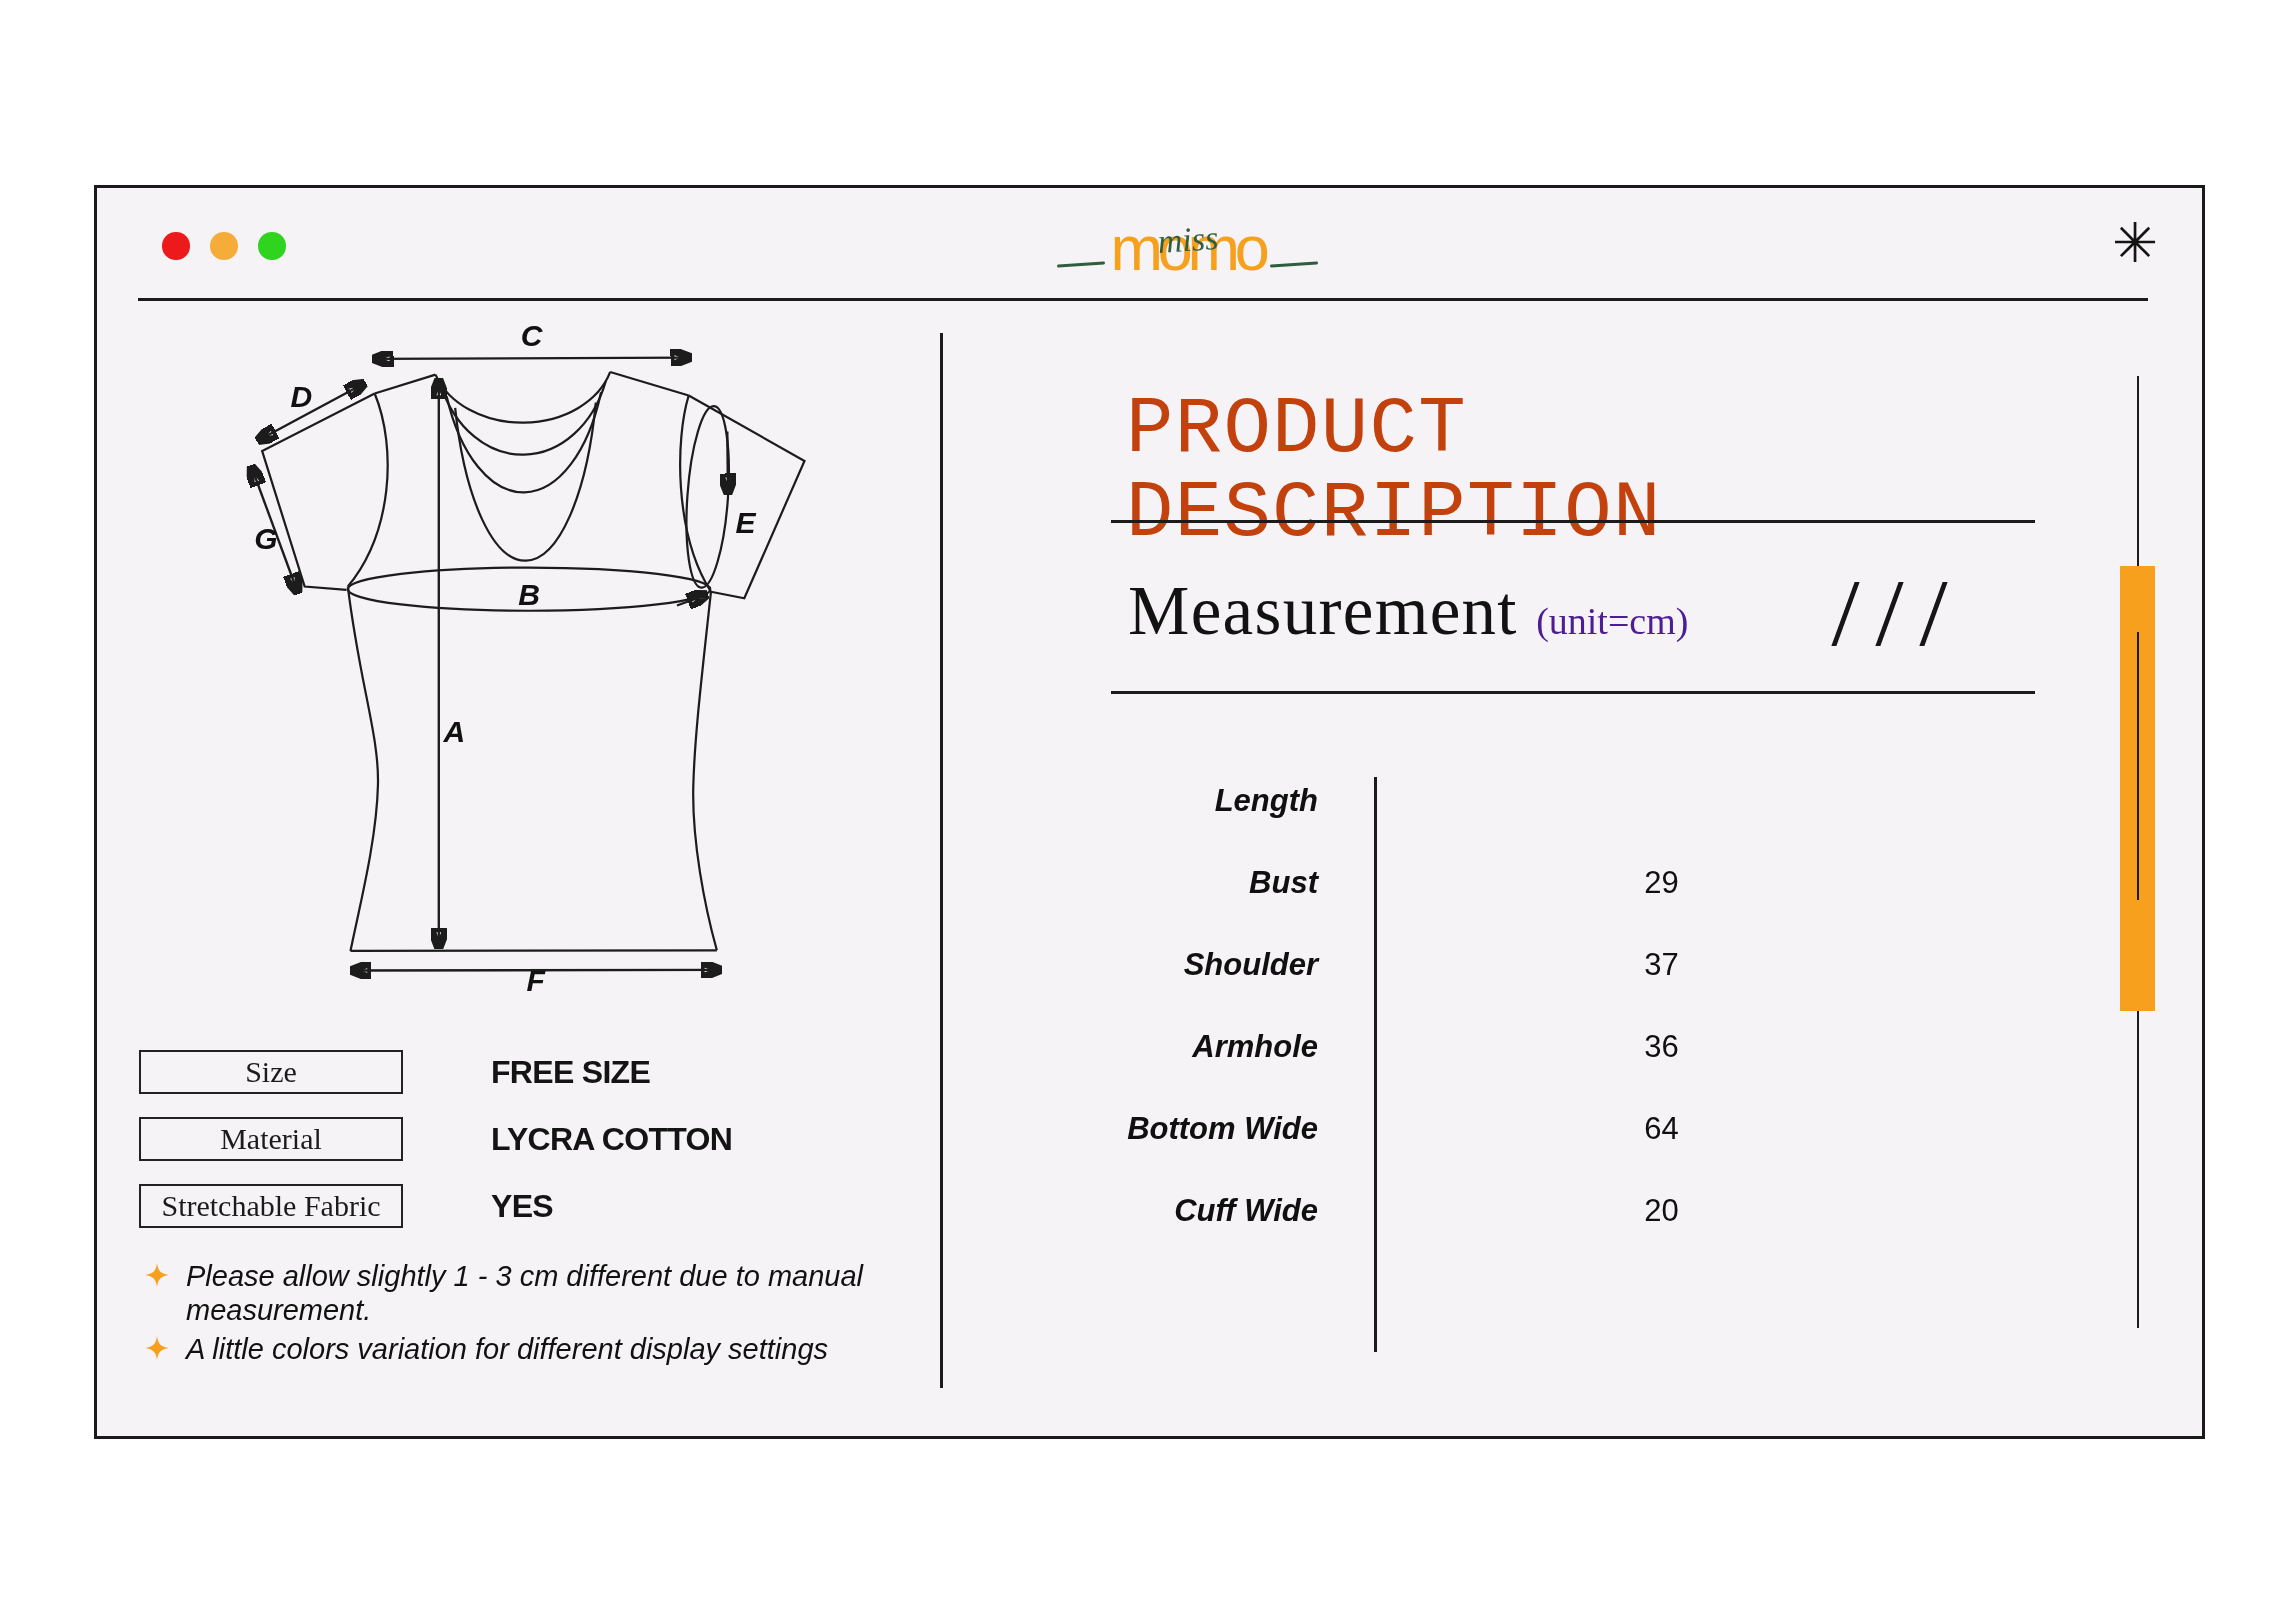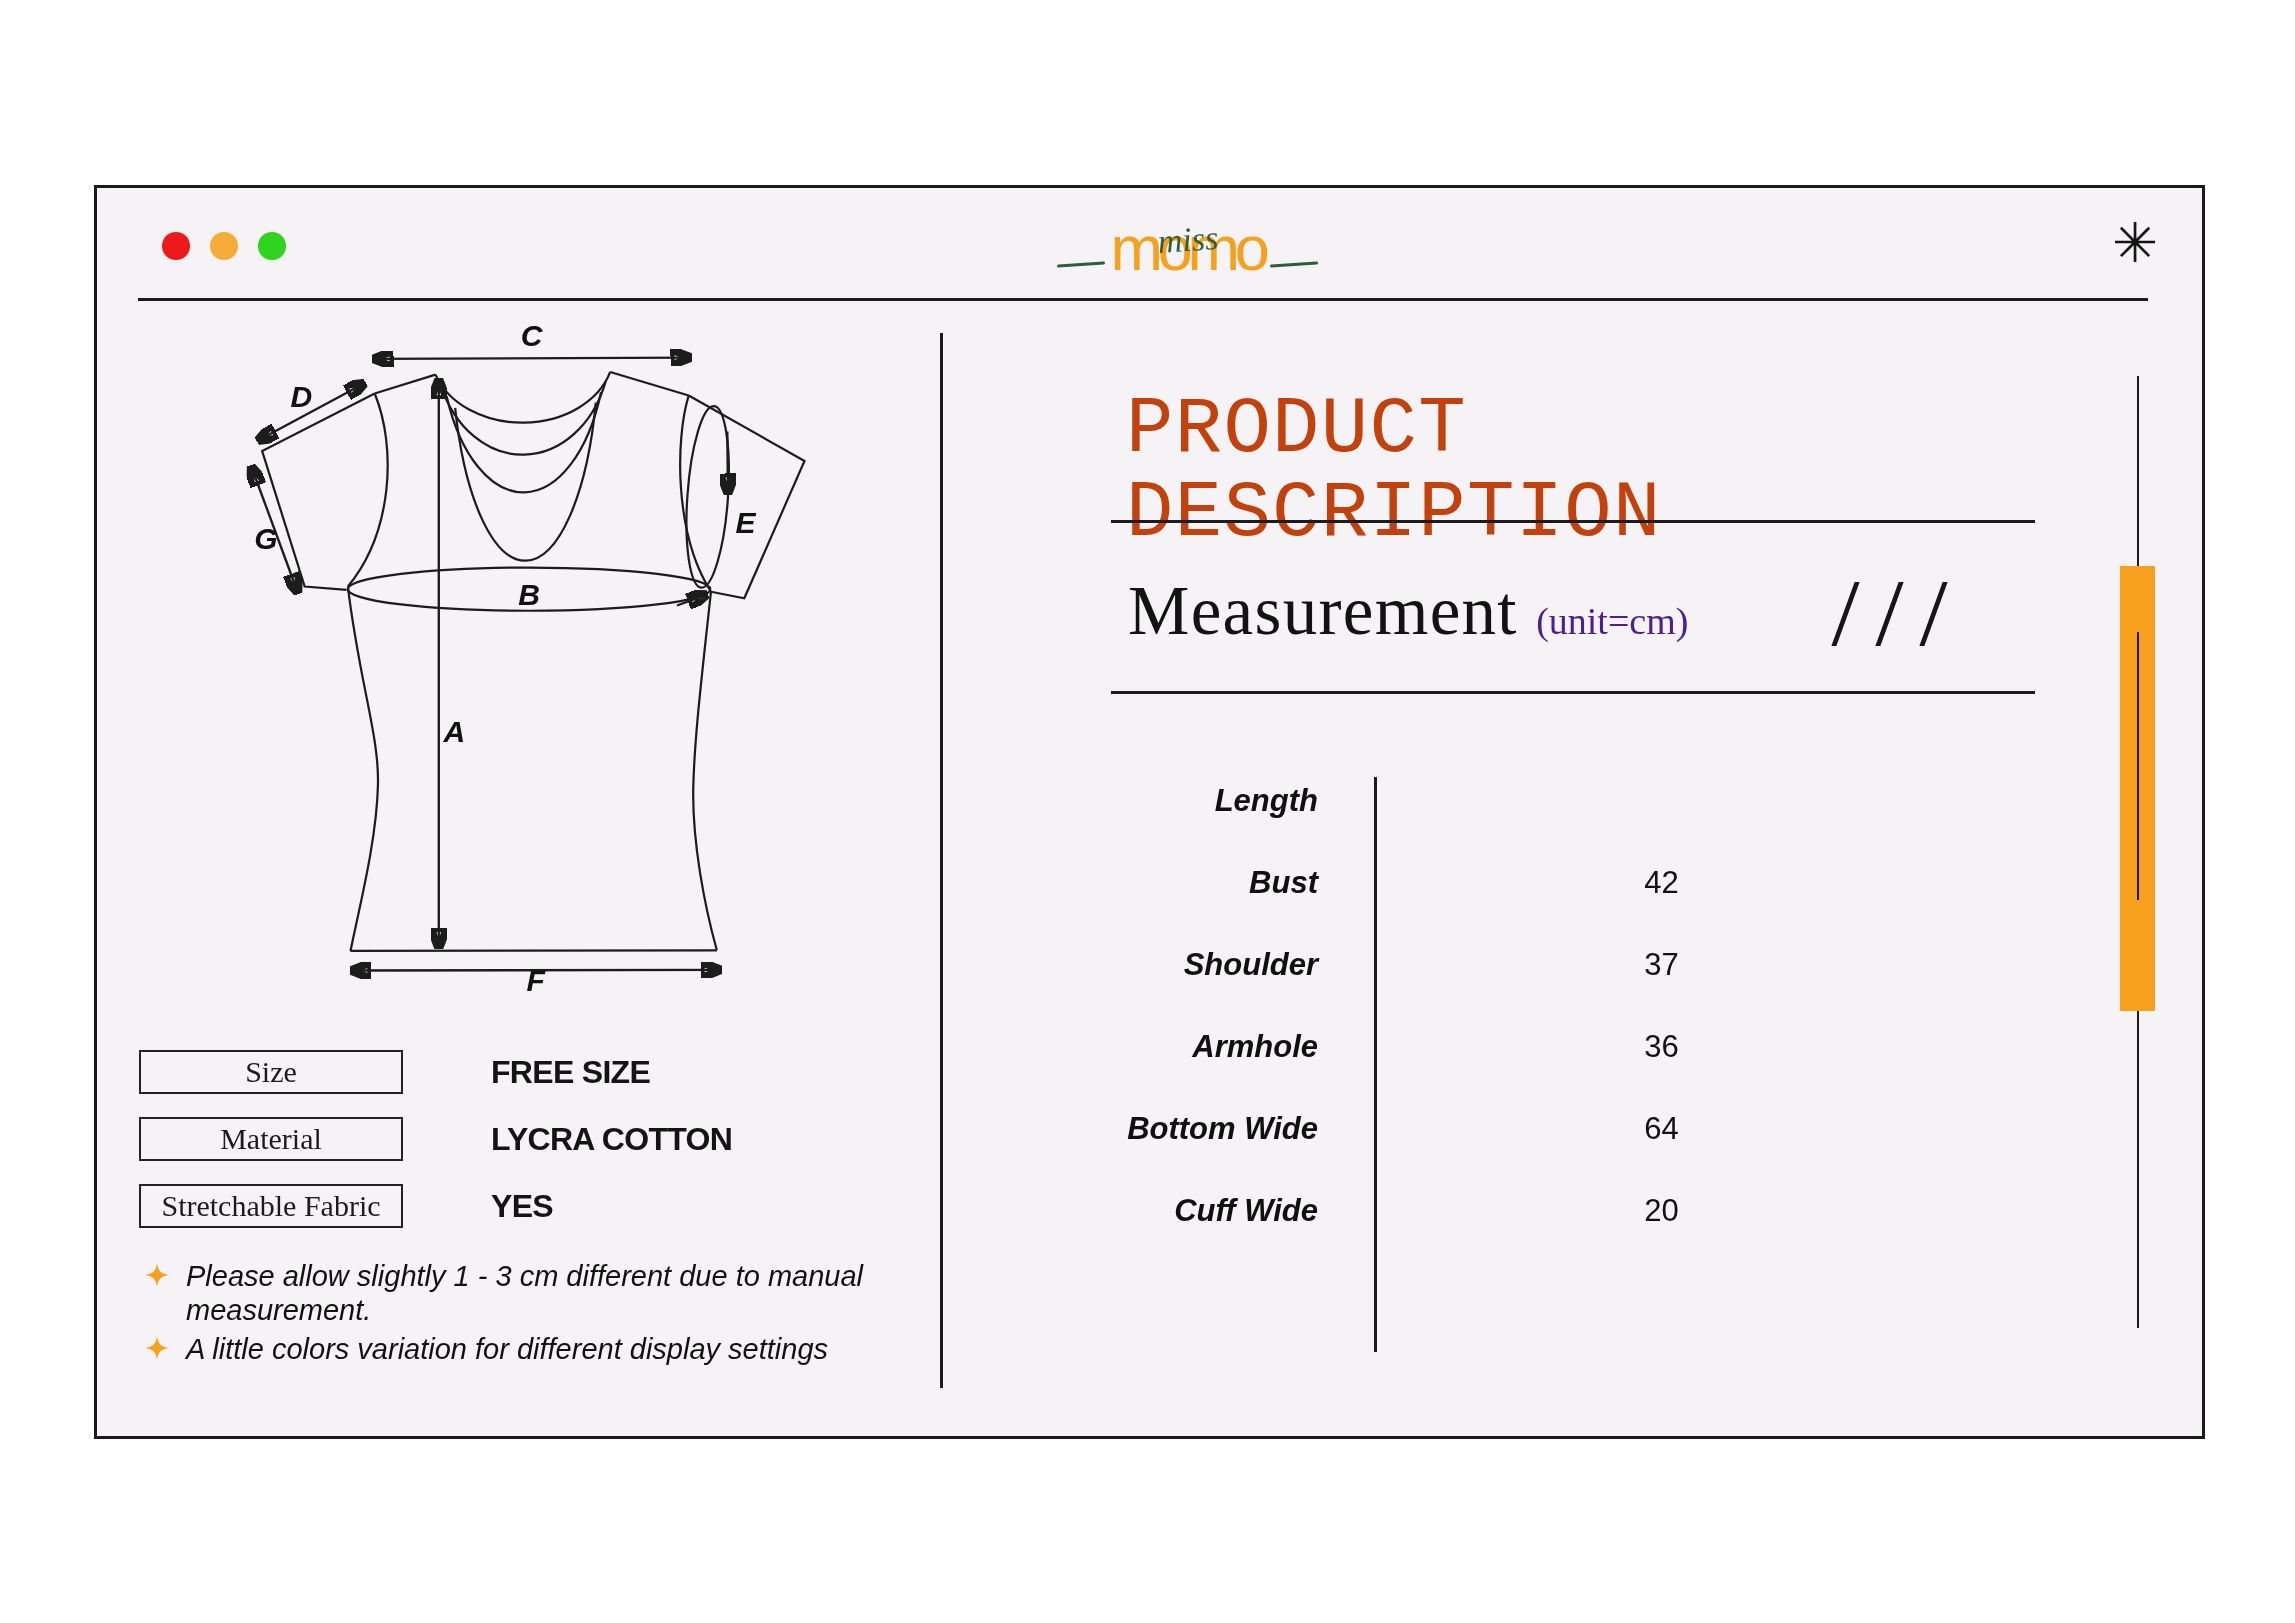--- a/index.html
+++ b/index.html
@@ -215,21 +215,21 @@
       <div class="slash s3"></div>
   </div>
   <div class="rule r2"></div>
 
   <div class="mtable">
     <div class="mrow">
       <div class="mlabel">Length</div>
     </div>
     <div class="mrow">
       <div class="mlabel">Bust</div>
-      <div class="mvalue">42</div>
+      <div class="mvalue">29</div>
     </div>
     <div class="mrow">
       <div class="mlabel">Shoulder</div>
       <div class="mvalue">37</div>
     </div>
     <div class="mrow">
       <div class="mlabel">Armhole</div>
       <div class="mvalue">36</div>
     </div>
     <div class="mrow">

